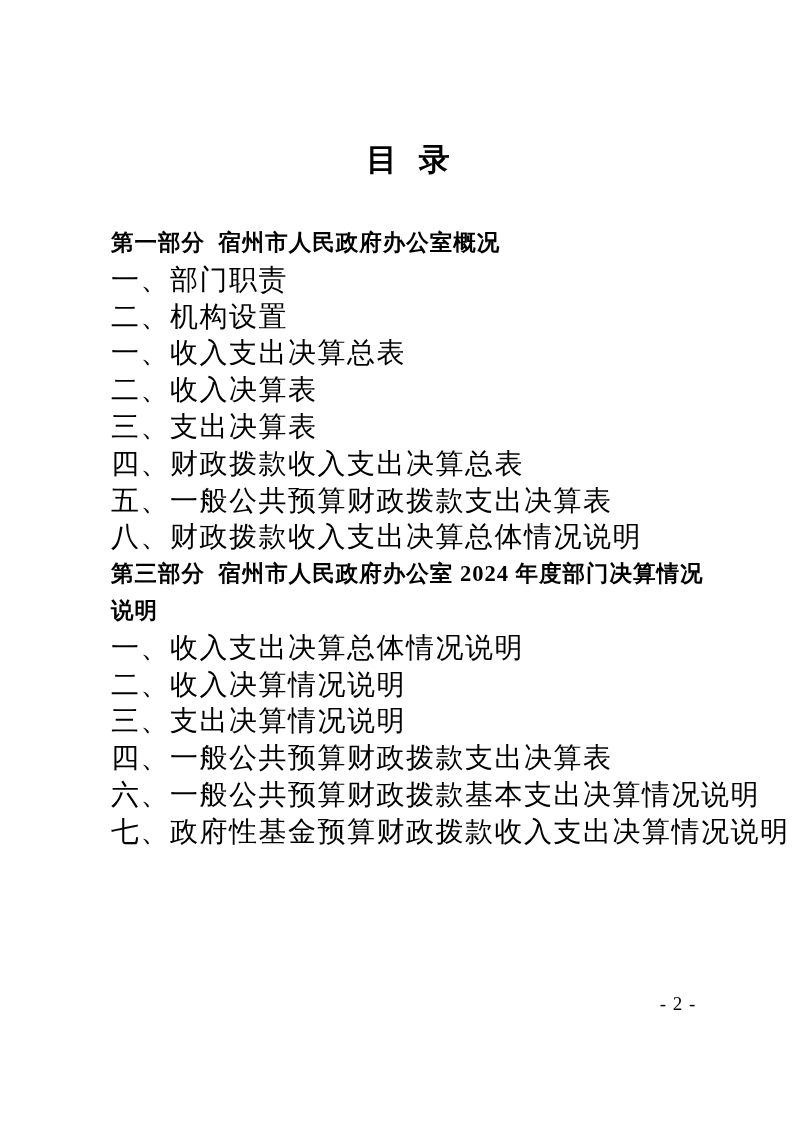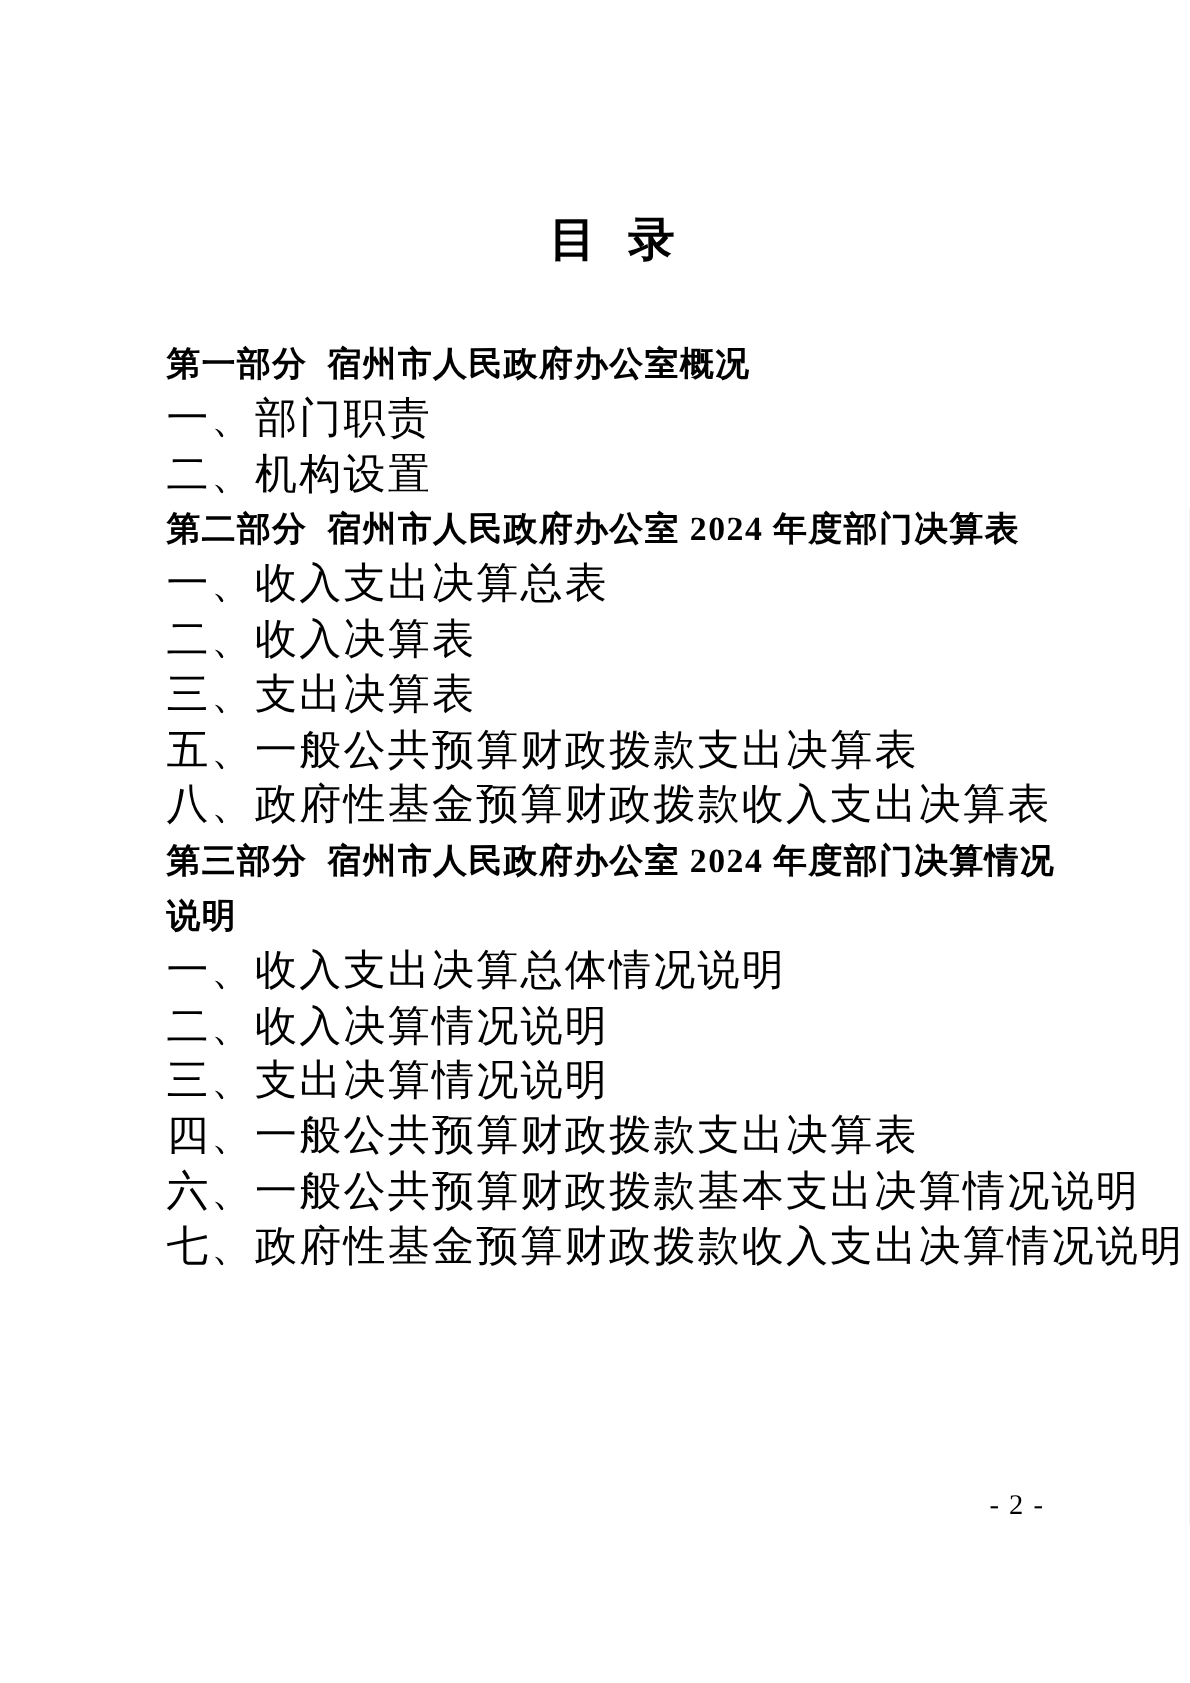--- a/index.html
+++ b/index.html
@@ -65,26 +65,26 @@
 <div class="page">
 
   <h1 class="doc-title">目  录</h1>
 
   <nav class="toc">
 
     <div class="line heading">第一部分  宿州市人民政府办公室概况</div>
     <div class="line">一、部门职责</div>
     <div class="line">二、机构设置</div>
 
-    <div class="line heading">第二部分  宿州市人民政府办公室 2024 年度部门决算表</div>
     <div class="line">一、收入支出决算总表</div>
     <div class="line">二、收入决算表</div>
     <div class="line">三、支出决算表</div>
+    <div class="line">四、财政拨款收入支出决算总表</div>
     <div class="line">五、一般公共预算财政拨款支出决算表</div>
-    <div class="line">八、政府性基金预算财政拨款收入支出决算表</div>
+    <div class="line">八、财政拨款收入支出决算总体情况说明</div>
 
     <div class="line heading">第三部分  宿州市人民政府办公室 2024 年度部门决算情况</div>
     <div class="line heading">说明</div>
     <div class="line">一、收入支出决算总体情况说明</div>
     <div class="line">二、收入决算情况说明</div>
     <div class="line">三、支出决算情况说明</div>
     <div class="line">四、一般公共预算财政拨款支出决算表</div>
     <div class="line">六、一般公共预算财政拨款基本支出决算情况说明</div>
     <div class="line">七、政府性基金预算财政拨款收入支出决算情况说明</div>
 

